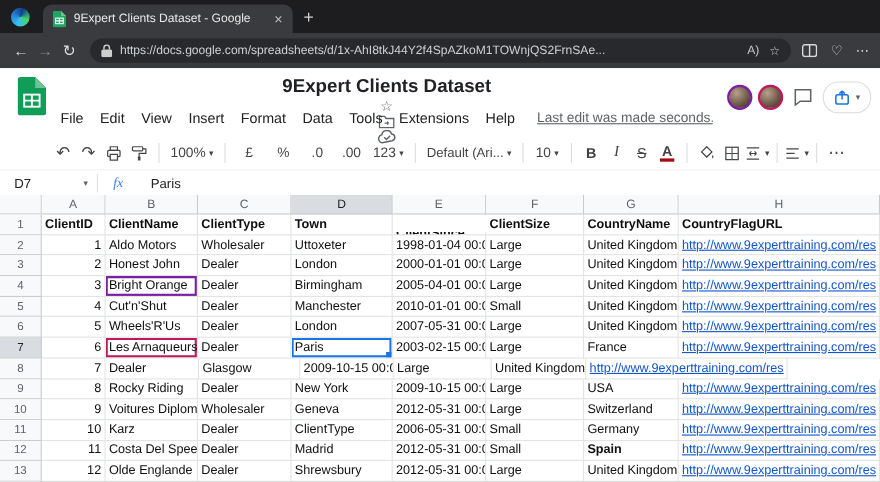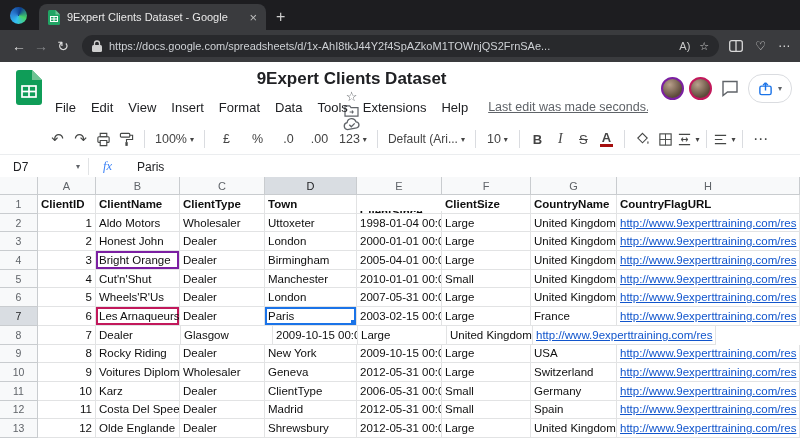--- a/index.html
+++ b/index.html
@@ -412,21 +412,21 @@
         <div class="g-cell g-link" style="width: 183px;">http://www.9experttraining.com/res</div>
       </div>
       <div class="g-row">
         <div class="g-rn" style="width: 38px;">12</div>
         <div class="g-cell g-num" style="width: 58px;">11</div>
         <div class="g-cell" style="width: 84px;">Costa Del Speed</div>
         <div class="g-cell" style="width: 85px;">Dealer</div>
         <div class="g-cell" style="width: 92px;">Madrid</div>
         <div class="g-cell" style="width: 85px;">2012-05-31 00:0</div>
         <div class="g-cell" style="width: 89px;">Small</div>
-        <div class="g-cell" style="width: 86px;">Spain</div>
+        <div class="g-cell" style="width: 86px; font-weight: bold;">Spain</div>
         <div class="g-cell g-link" style="width: 183px;">http://www.9experttraining.com/res</div>
       </div>
       <div class="g-row">
         <div class="g-rn" style="width: 38px;">13</div>
         <div class="g-cell g-num" style="width: 58px;">12</div>
         <div class="g-cell" style="width: 84px;">Olde Englande</div>
         <div class="g-cell" style="width: 85px;">Dealer</div>
         <div class="g-cell" style="width: 92px;">Shrewsbury</div>
         <div class="g-cell" style="width: 85px;">2012-05-31 00:0</div>
         <div class="g-cell" style="width: 89px;">Large</div>

